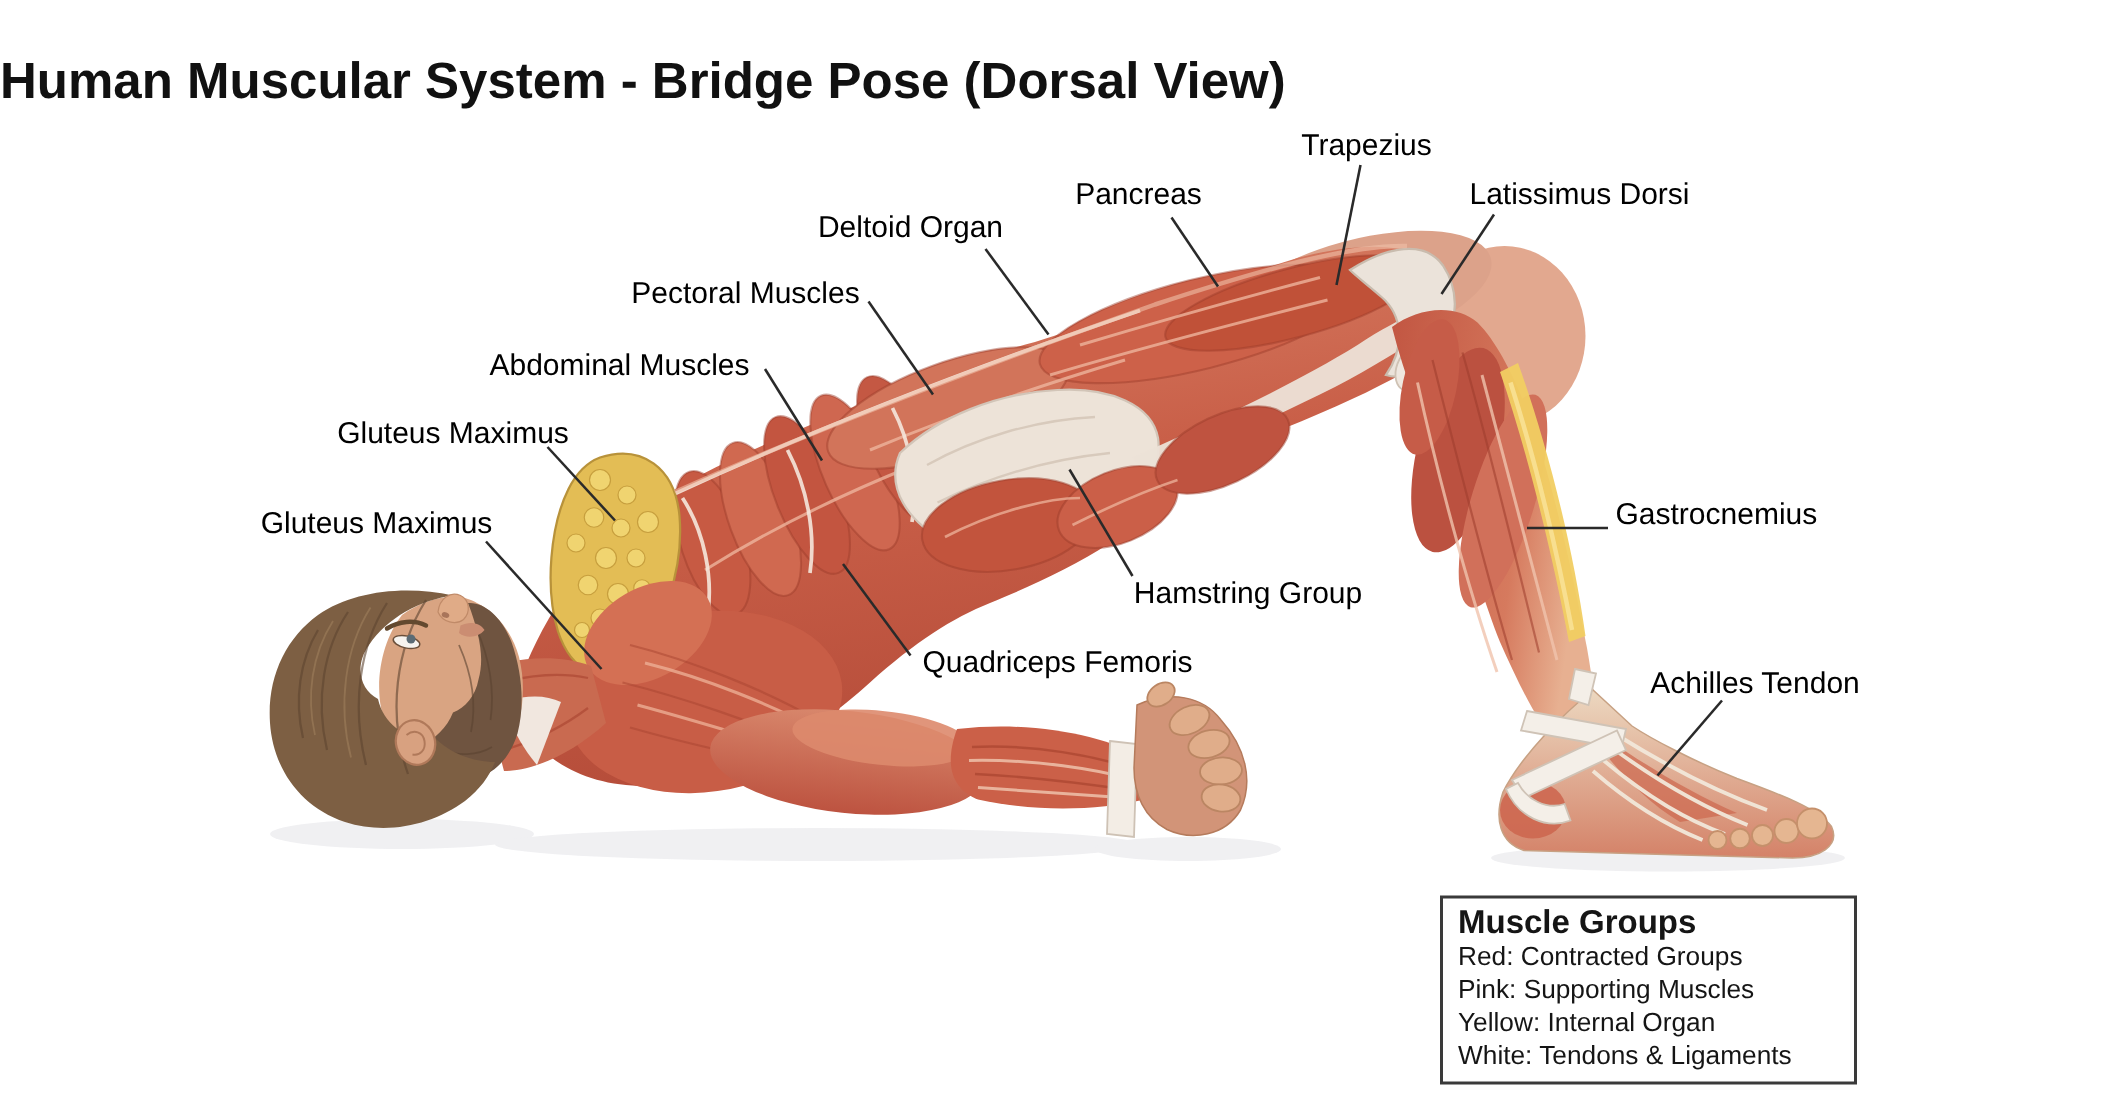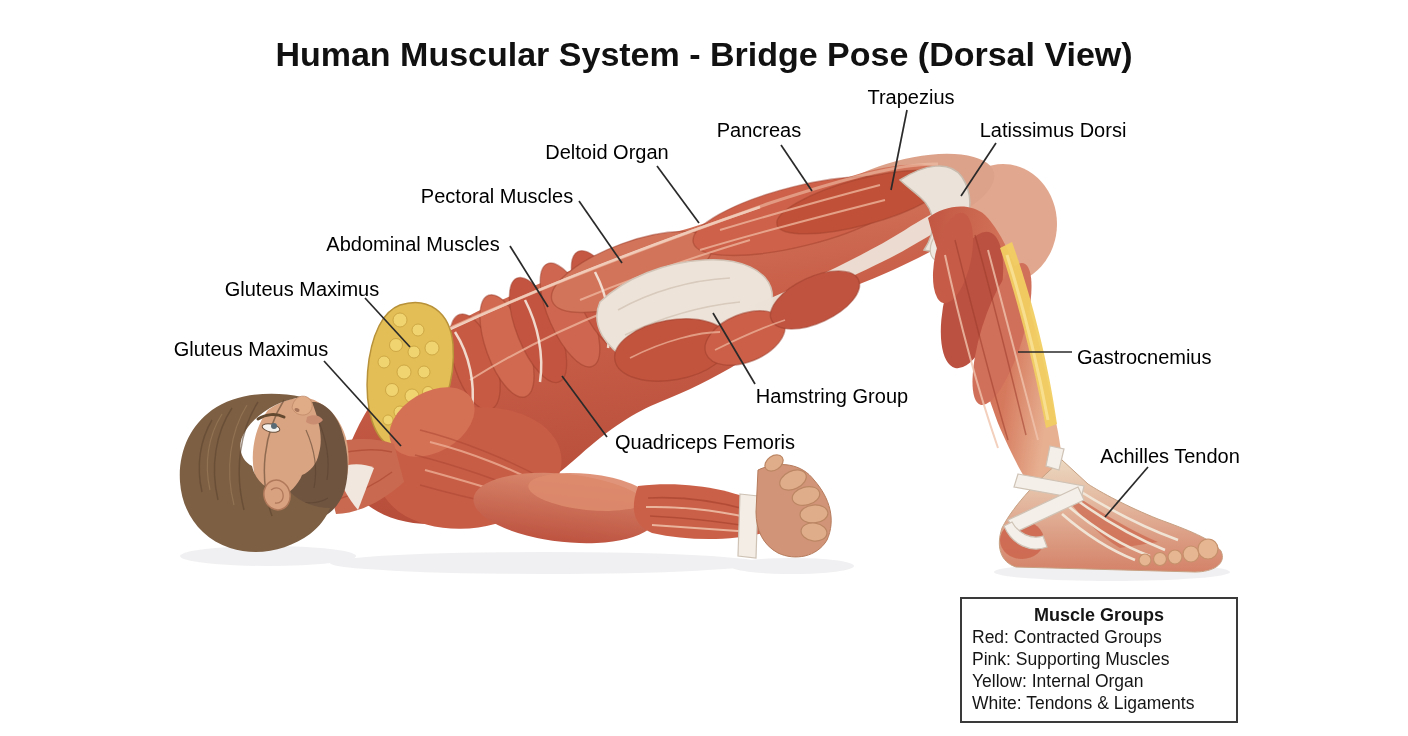--- a/index.html
+++ b/index.html
@@ -1,38 +1,38 @@
 <!DOCTYPE html>
 <html><head>
 <meta charset="utf-8">
 <style>
   html,body{margin:0;padding:0;background:#fff;}
   .canvas{
     position:relative;width:1408px;height:736px;background:#ffffff;
     font-family:"Liberation Sans", sans-serif;overflow:hidden;
   }
   .page-title{
-    position:absolute;left:0;top:12px;width:1408px;text-align:center;
+    position:absolute;left:0;top:12px;width:1408px;
     font-size:34px;font-weight:bold;color:#111;letter-spacing:0;
   }
   .anat-label{
     position:absolute;font-size:20px;color:#000000;white-space:nowrap;
     transform:translateX(-50%);
   }
   .anat-label.left-anchor{transform:none;}
   .fig-caption{
     position:absolute;left:176px;top:657px;font-size:20px;color:#151515;
     line-height:26px;
   }
   .legend-box{
     position:absolute;left:960px;top:597px;width:254px;
     border:2px solid #3a3a3a;background:#fff;padding:5px 10px 7px 10px;
     font-size:17.5px;color:#151515;line-height:22px;
   }
-  .legend-title{font-weight:bold;font-size:18px;text-align:center;}
+  .legend-title{font-weight:bold;font-size:22px;}
   .legend-line .term{font-weight:normal;}
   svg{position:absolute;left:0;top:0;}
 </style>
 </head>
 <body>
 
 <div class="canvas">
 
   <svg width="1408" height="736" viewBox="0 0 1408 736">
     <defs>
@@ -359,21 +359,21 @@
   <h1 class="page-title">Human Muscular System - Bridge Pose (Dorsal View)</h1>
 
   <div class="anat-label" style="left:911px;top:86px">Trapezius</div>
   <div class="anat-label" style="left:759px;top:119px">Pancreas</div>
   <div class="anat-label" style="left:1053px;top:119px">Latissimus Dorsi</div>
   <div class="anat-label" style="left:607px;top:141px">Deltoid Organ</div>
   <div class="anat-label" style="left:497px;top:185px">Pectoral Muscles</div>
   <div class="anat-label" style="left:413px;top:233px">Abdominal Muscles</div>
   <div class="anat-label" style="left:302px;top:278px">Gluteus Maximus</div>
   <div class="anat-label" style="left:251px;top:338px">Gluteus Maximus</div>
-  <div class="anat-label left-anchor" style="left:1077px;top:346px">Gastrocnemius</div>
+  <div class="anat-label left-anchor" style="left:1077px;top:332px">Gastrocnemius</div>
   <div class="anat-label" style="left:832px;top:385px">Hamstring Group</div>
   <div class="anat-label" style="left:705px;top:431px">Quadriceps Femoris</div>
   <div class="anat-label" style="left:1170px;top:445px">Achilles Tendon</div>
 
   <div class="fig-caption">
   </div>
 
   <div class="legend-box">
     <div class="legend-title">Muscle Groups</div>
     <div class="legend-line"><span class="term">Red</span><span>: Contracted Groups</span></div>

